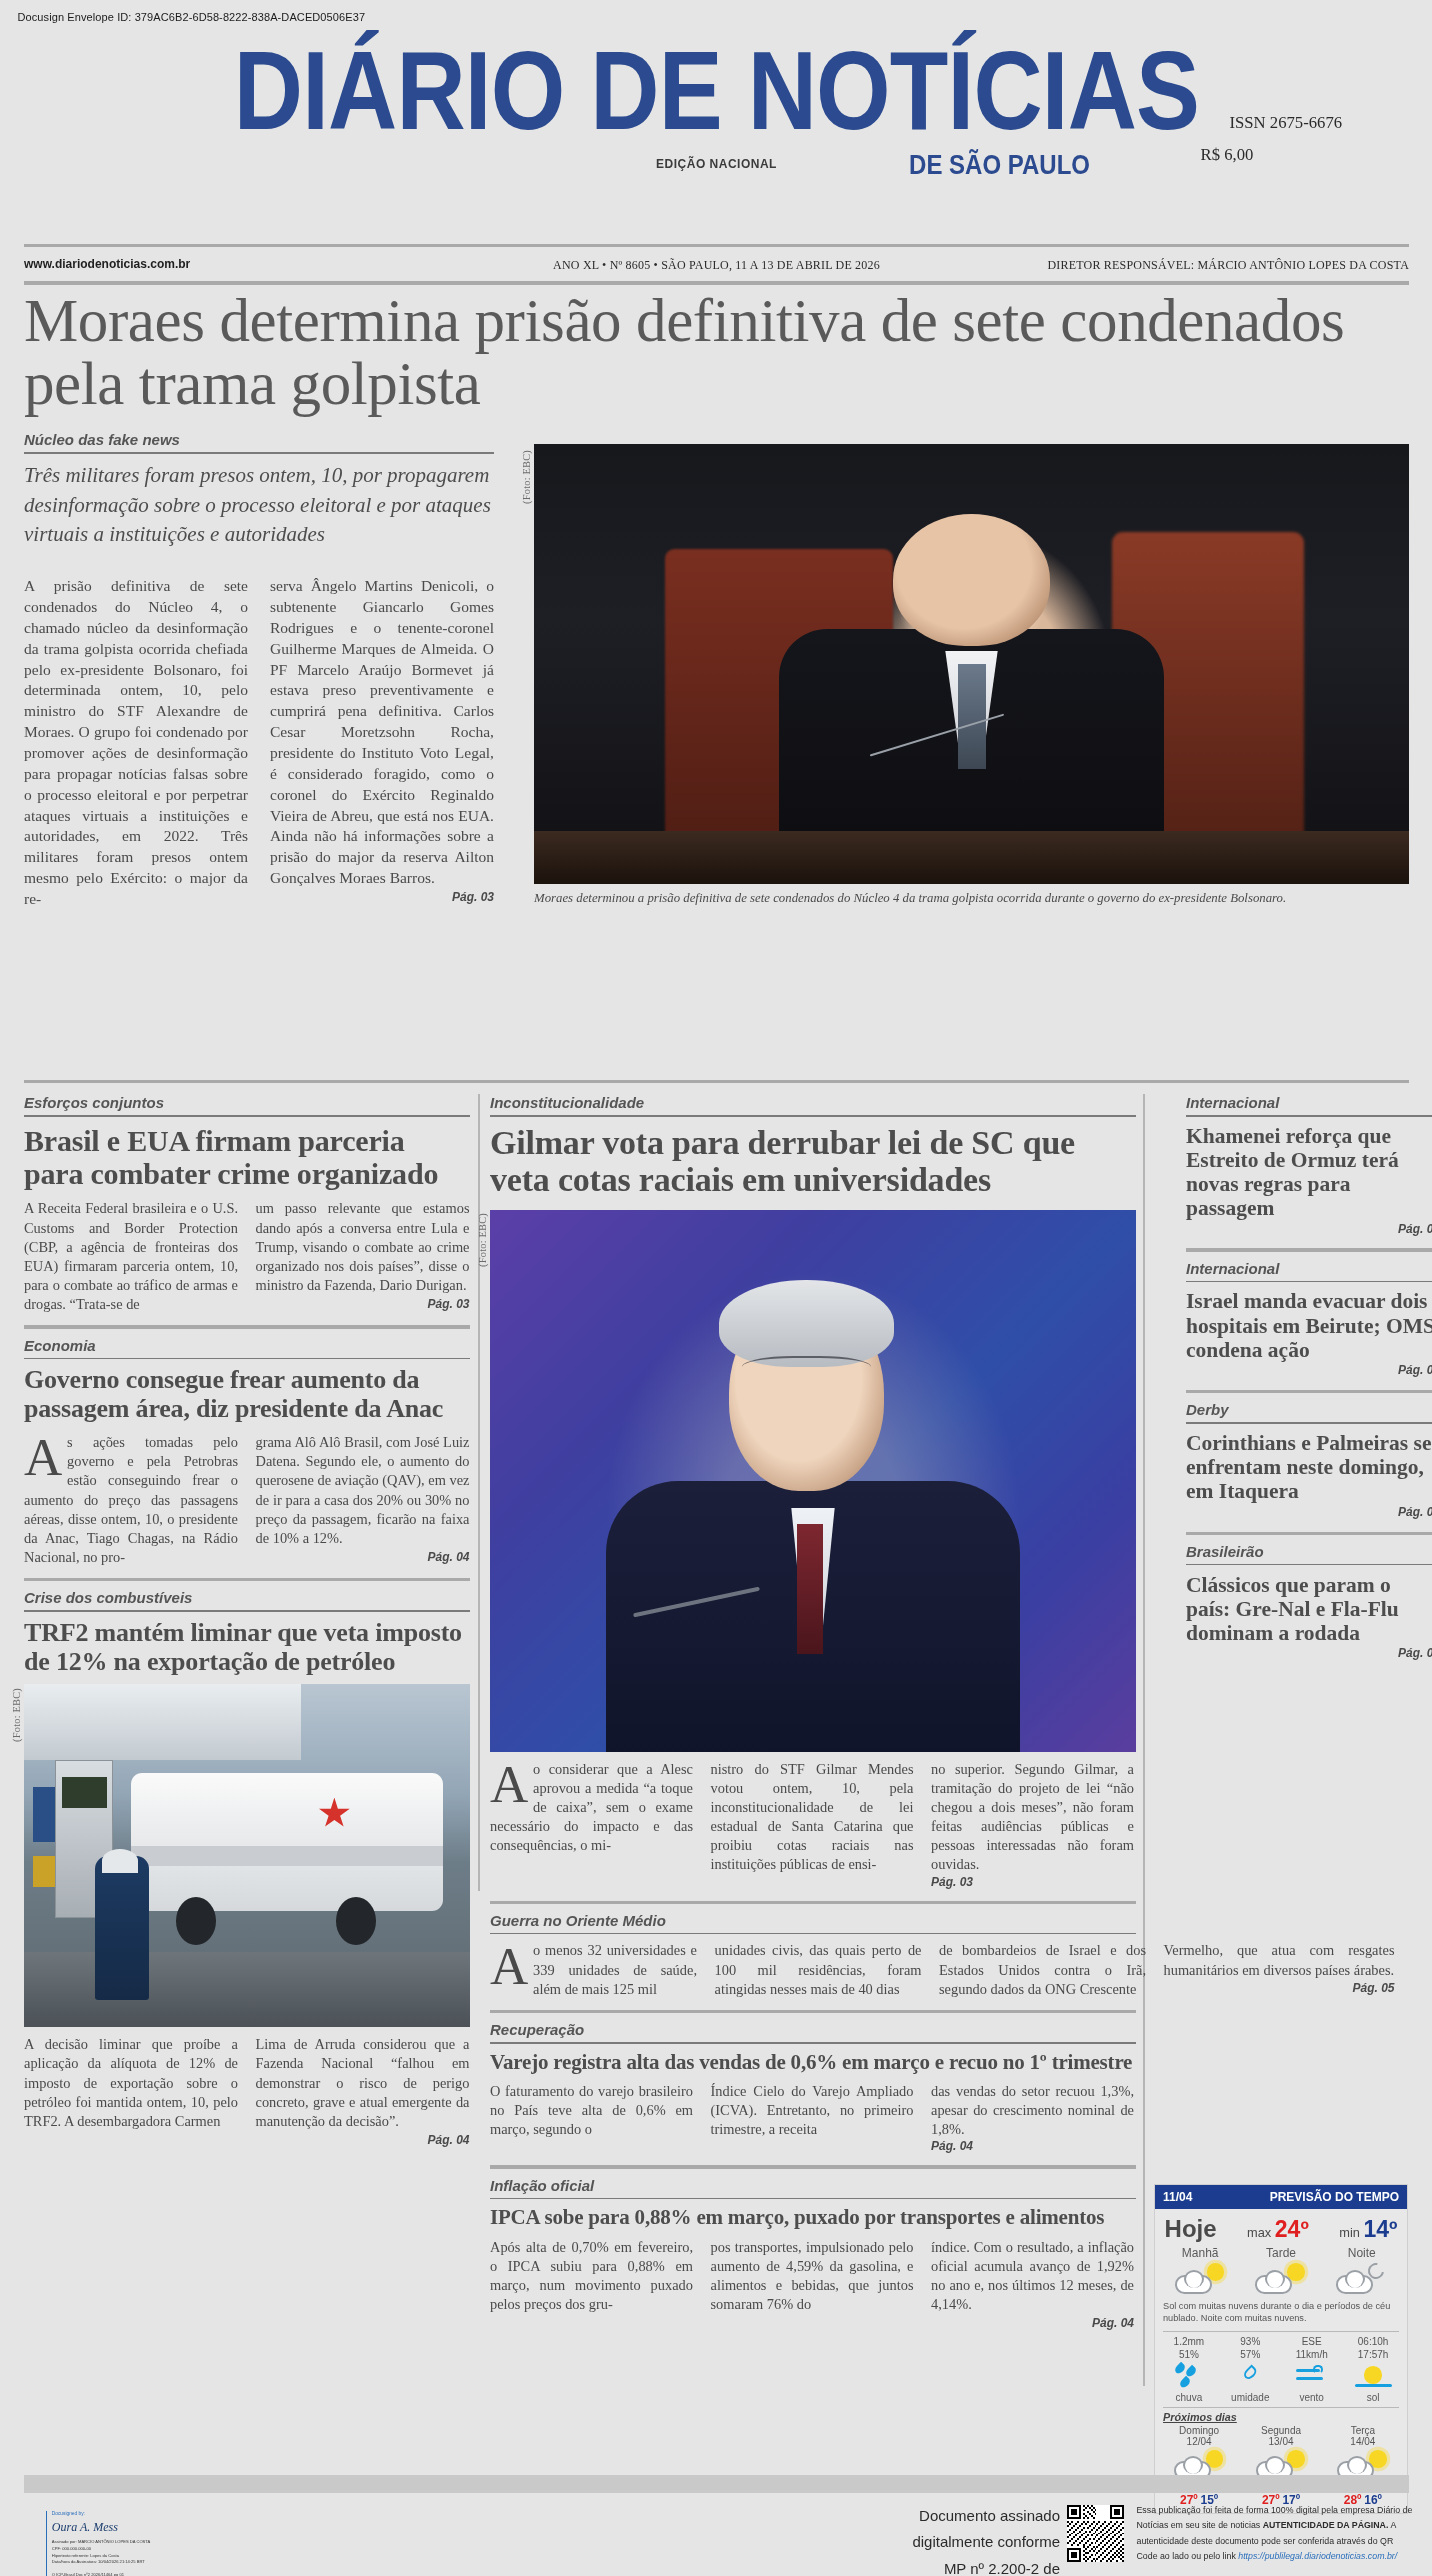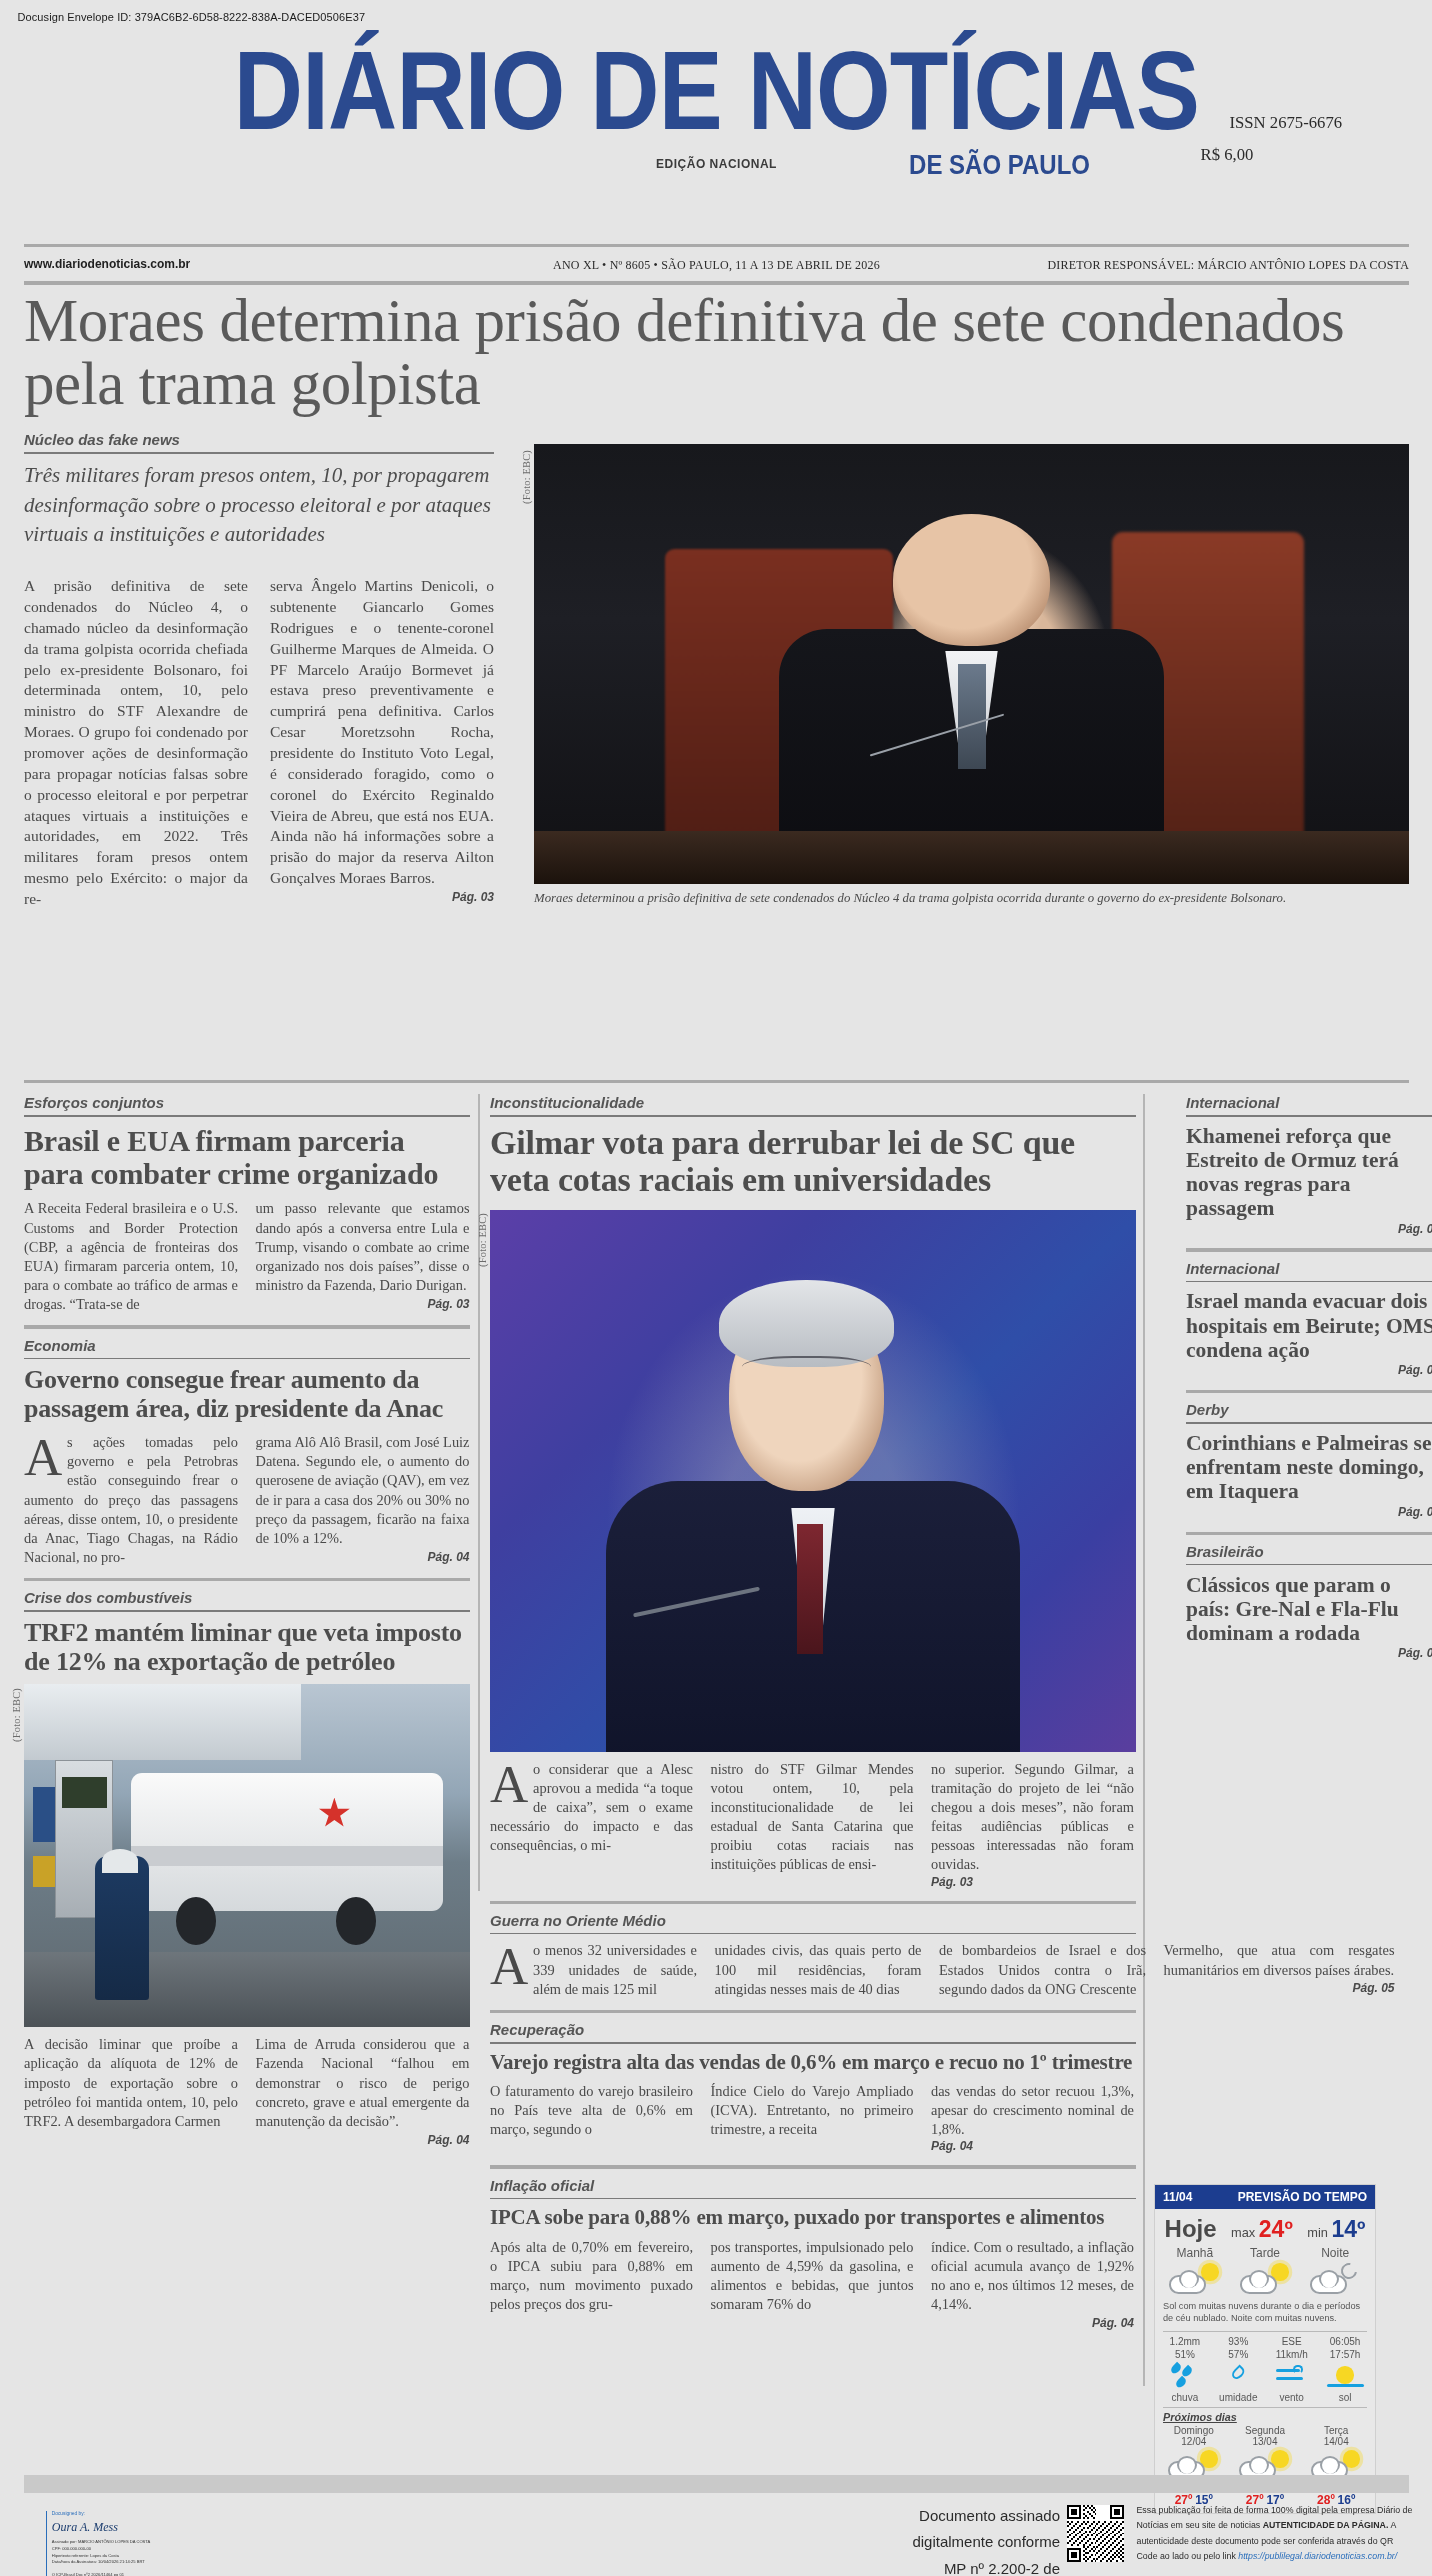--- a/index.html
+++ b/index.html
@@ -256,21 +256,21 @@
   .gi-tie {
     position:absolute; left:47.5%; top:58%; width:4%; height:24%;
     background: linear-gradient(180deg,#7e2730,#4a151c);
   }
   .gi-mic {
     position:absolute; left:22%; top:72%; width:20%; height:4px;
     background:#6d7480; transform: rotate(-12deg); border-radius:2.4px;
   }
 
   
-  .weather { width: 222px; background: #e8e8e8; border: 0.8px solid #cfcfcf; }
+  .weather { width: 254px; background: #e8e8e8; border: 0.8px solid #cfcfcf; }
   .w-head {
     background: #1c3d8f; color: #fff; display: flex; justify-content: space-between;
     align-items: center; padding: 4.8px 8px;
     font-family: "Liberation Sans", sans-serif; font-weight: 700; font-size: 12px;
   }
   .w-today { display:flex; align-items: baseline; justify-content: space-between; padding: 6.4px 9.6px 0; }
   .w-hoje { font-family:"Liberation Sans",sans-serif; font-weight:700; font-size: 24px; color:#4a4a4a;}
   .w-max { font-family:"Liberation Sans",sans-serif; font-size:12.8px; color:#4a4a4a;}
   .w-max b { font-size: 23px; color:#e02020;}
   .w-min { font-family:"Liberation Sans",sans-serif; font-size:12.8px; color:#4a4a4a;}
@@ -669,21 +669,21 @@
           <div>ESE</div>
           <div>11km/h</div>
           <div class="ico-wind">
               <i></i>
               <i></i>
               <i></i>
             </div>
           <div class="w-mname">vento</div>
         </div>
         <div>
-          <div>06:05h</div>
+          <div>06:10h</div>
           <div>17:57h</div>
           <div class="ico-sunrise">
               <span class="s"></span>
               <span class="l"></span>
             </div>
           <div class="w-mname">sol</div>
         </div>
       </div>
       <div class="w-sep"></div>
       <div class="w-next-title">Próximos dias</div>

